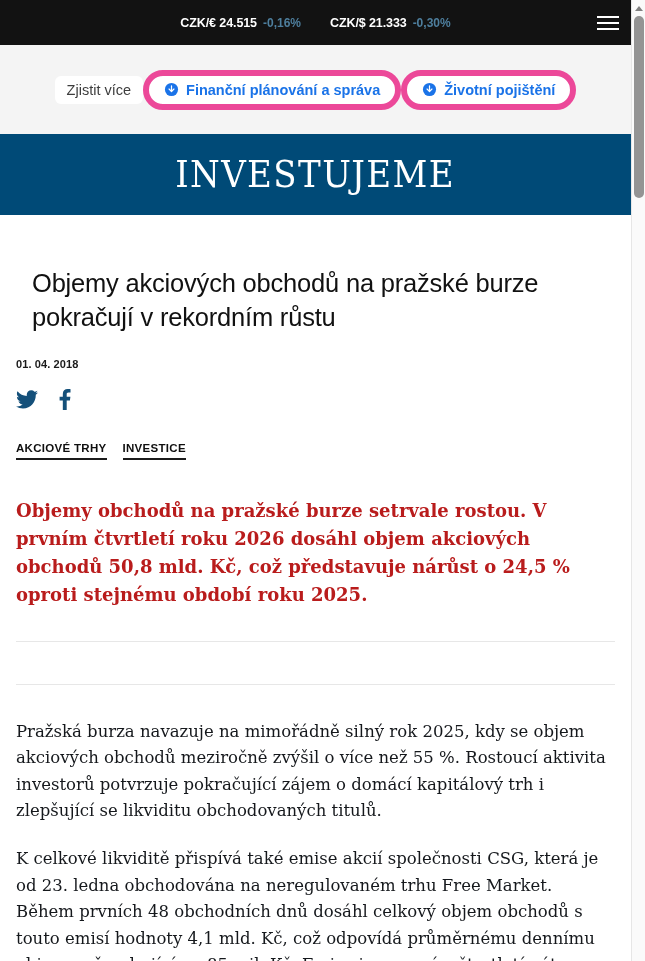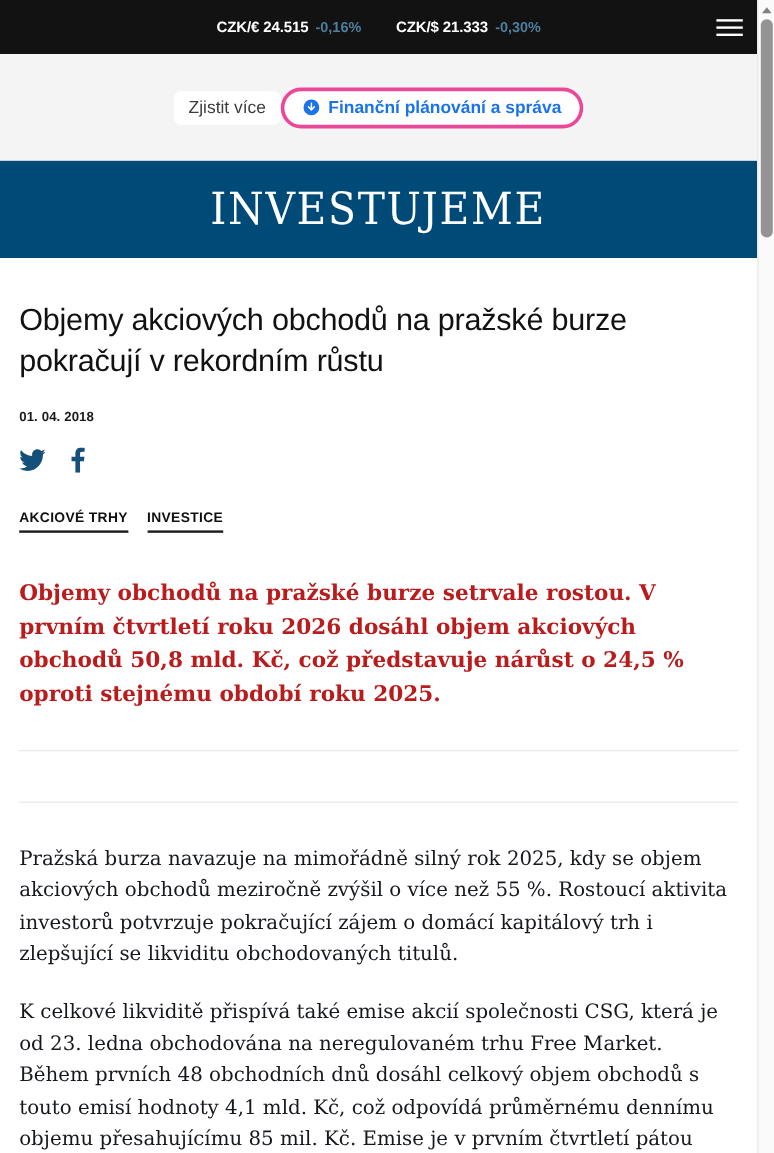--- a/index.html
+++ b/index.html
@@ -129,21 +129,21 @@
     font-size: 14.5px;
     color: #3d3d3d;
     white-space: nowrap;
     cursor: pointer;
   }
   .cta-pill {
     display: flex;
     align-items: center;
     gap: 7px;
     background: #ffffff;
-    border: 3px solid #ec4899;
+    border: 6px solid #ec4899;
     border-radius: 999px;
     padding: 6px 15px;
     font-size: 14.5px;
     font-weight: bold;
     color: #1a73e8;
     white-space: nowrap;
     cursor: pointer;
   }
   .cta-icon {
     flex: 0 0 auto;
@@ -170,21 +170,21 @@
     white-space: nowrap;
     cursor: pointer;
   }
 
   
   .article {
     padding: 0 16px;
     background: #ffffff;
   }
   .headline {
-    margin: 0;
+    margin: 16px;
     padding-top: 36px;
     font-size: 25.5px;
     line-height: 1.32;
     font-weight: normal;
     color: #111111;
     letter-spacing: -0.2px;
     max-width: 540px;
   }
   .pubdate {
     margin-top: 24px;
@@ -274,20 +274,27 @@
       <div class="cta-plain">Zjistit více</div>
 
       <div class="cta-pill">
         <svg class="cta-icon" viewBox="0 0 16 16">
           <circle cx="8" cy="8" r="7" fill="#1a73e8"></circle>
           <path d="M8 4.2 L8 10 M5.4 7.5 L8 10.2 L10.6 7.5" stroke="#ffffff" stroke-width="1.3" fill="none" stroke-linecap="round" stroke-linejoin="round"></path>
         </svg>
         <span>Finanční plánování a správa</span>
       </div>
 
+      <div class="cta-pill">
+        <svg class="cta-icon" viewBox="0 0 16 16">
+          <circle cx="8" cy="8" r="7" fill="#1a73e8"></circle>
+          <path d="M8 4.2 L8 10 M5.4 7.5 L8 10.2 L10.6 7.5" stroke="#ffffff" stroke-width="1.3" fill="none" stroke-linecap="round" stroke-linejoin="round"></path>
+        </svg>
+        <span>Životní pojištění</span>
+      </div>
     </div>
 
     <div class="site-header">
       <div class="logo">INVESTUJEME</div>
     </div>
 
     <div class="article">
 
       <h1 class="headline">Objemy akciových obchodů na pražské burze pokračují v rekordním růstu</h1>
 

